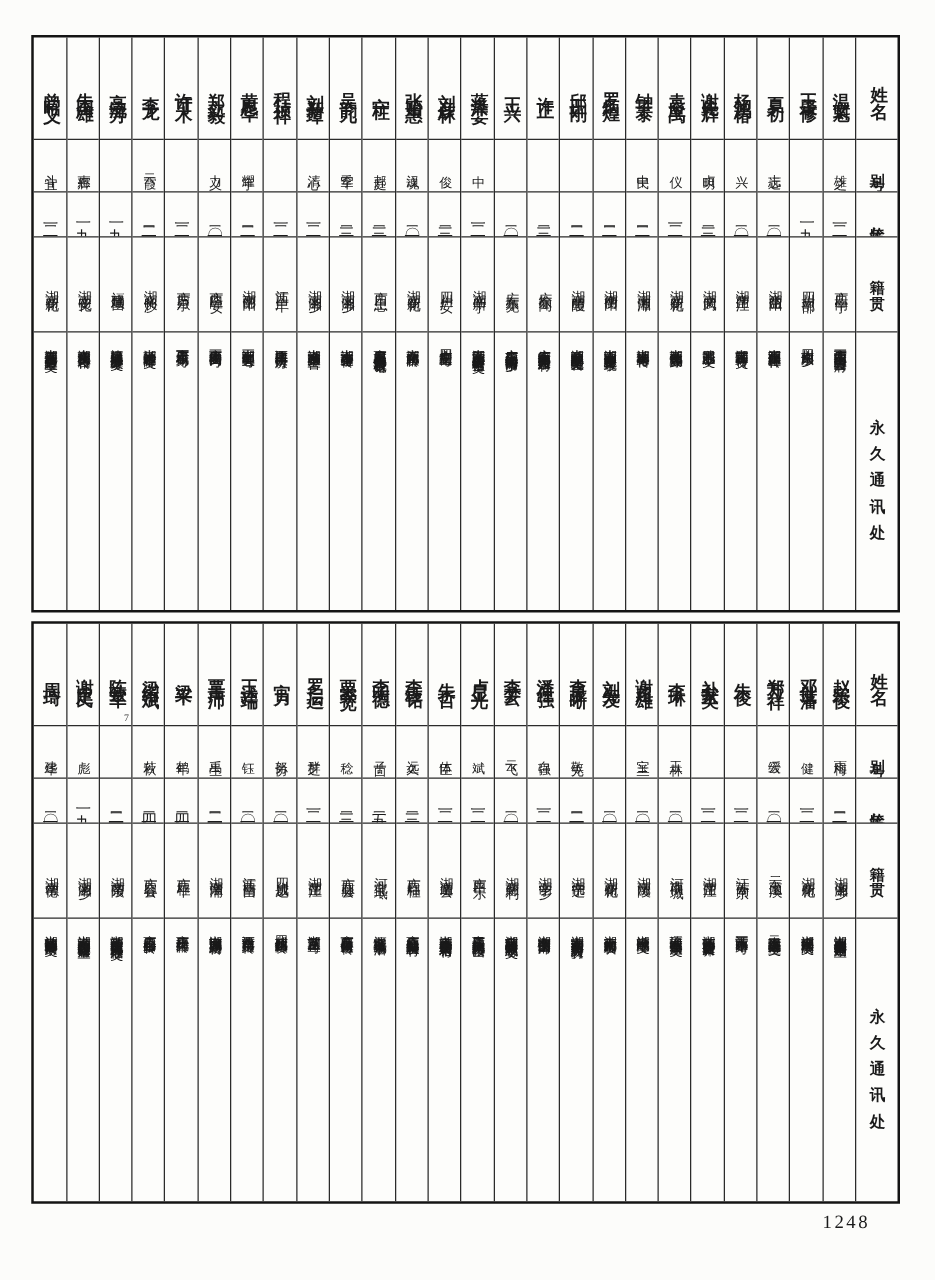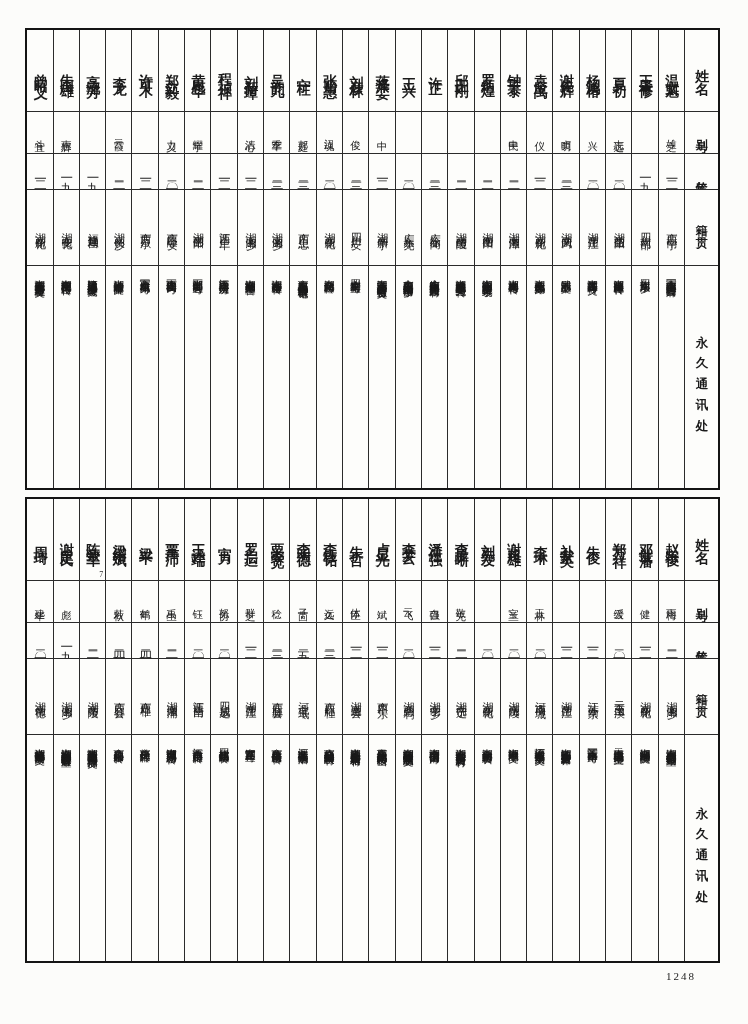--- a/index.html
+++ b/index.html
@@ -47,21 +47,21 @@
   .col-header .c-age .txt{font-size:12px;letter-spacing:1px;}
   .col-header .c-native .txt{font-size:12px;letter-spacing:13px;}
   .col-header .c-addr{align-items:center;padding-top:0;}
   .col-header .c-addr .txt{font-size:12.5px;letter-spacing:21px;}
   .note{
     position:absolute;right:2px;bottom:1px;font-size:8px;color:#333;
     writing-mode:horizontal-tb;
   }
   .page-number{
     position:absolute;top:970px;right:52px;
-    font-size:11px;letter-spacing:2px;color:#1a1a1a;
+    font-size:15px;letter-spacing:2px;color:#1a1a1a;
     font-family:"Liberation Serif","DejaVu Serif",serif;
   }
 </style>
 </head>
 <body>
 
 <div class="sheet">
 
   <div class="dir-table t-top">
     <div class="grid">

